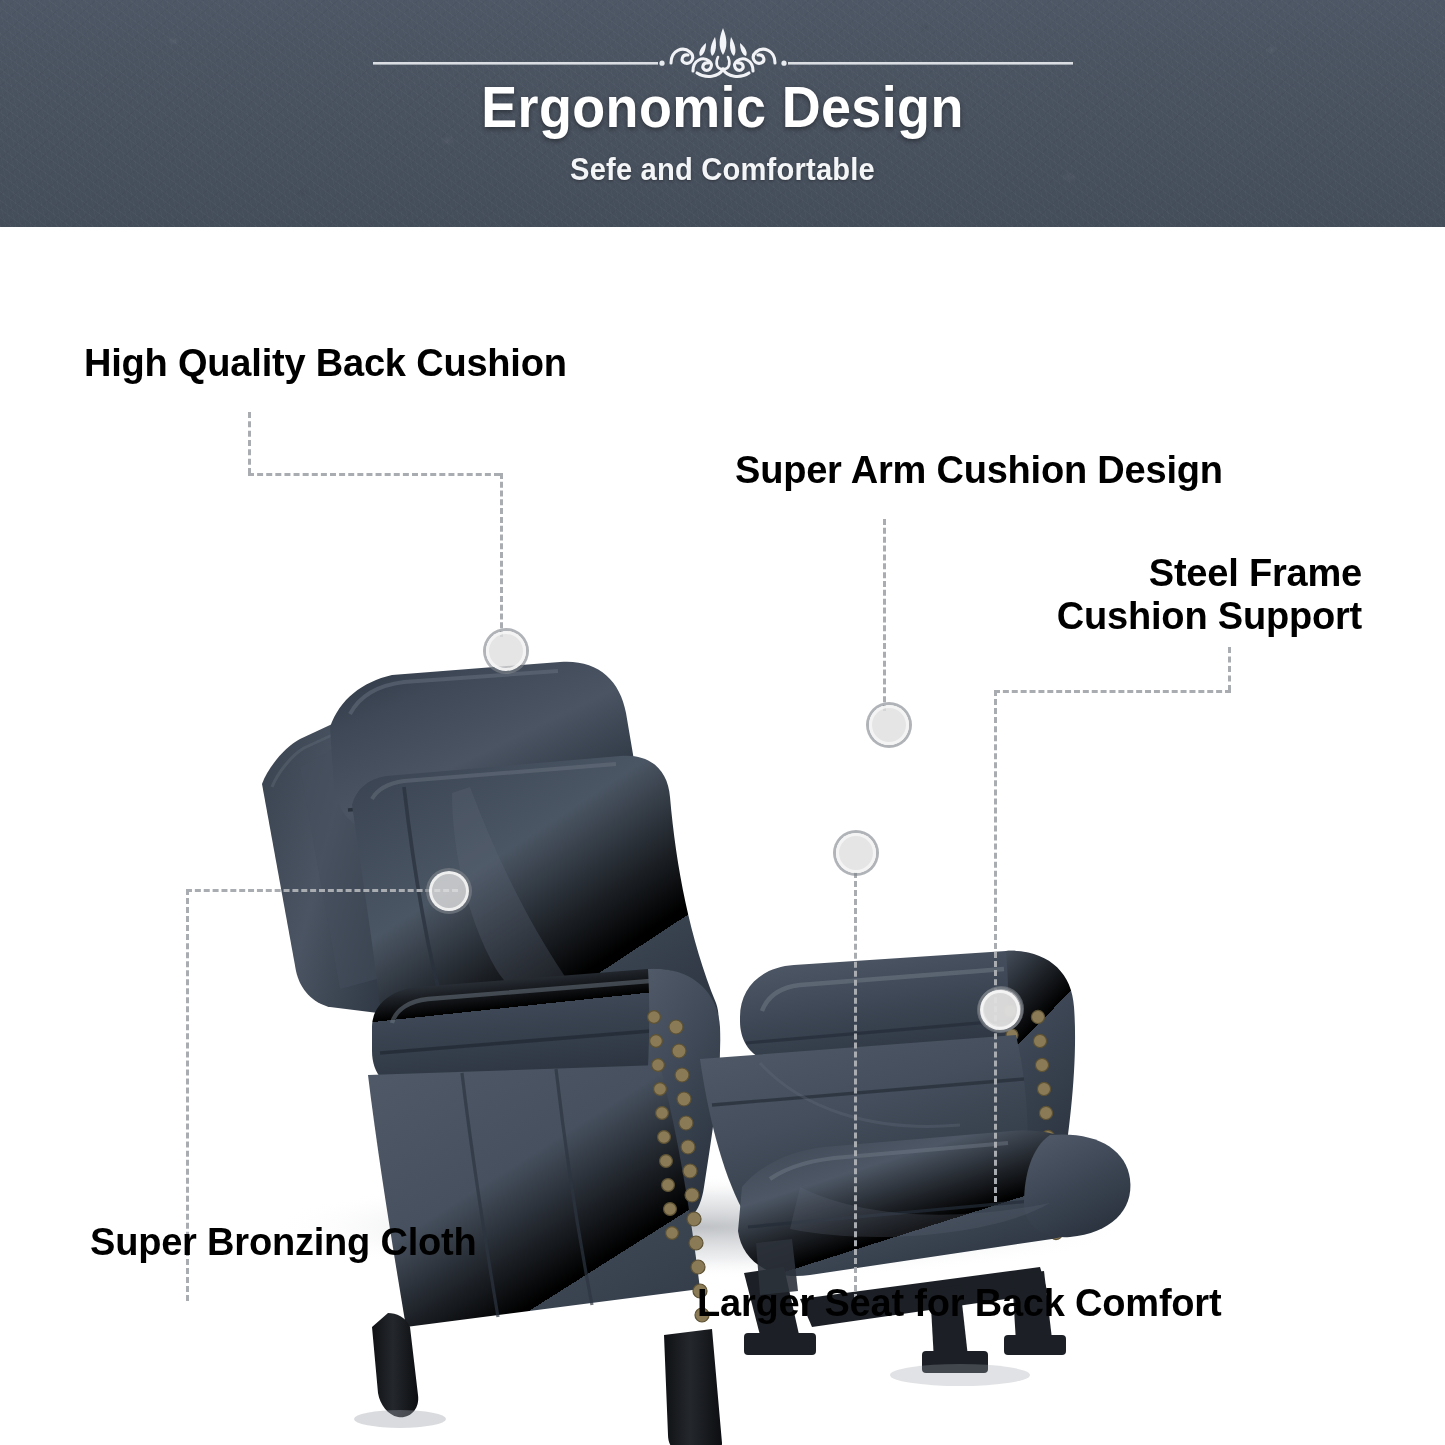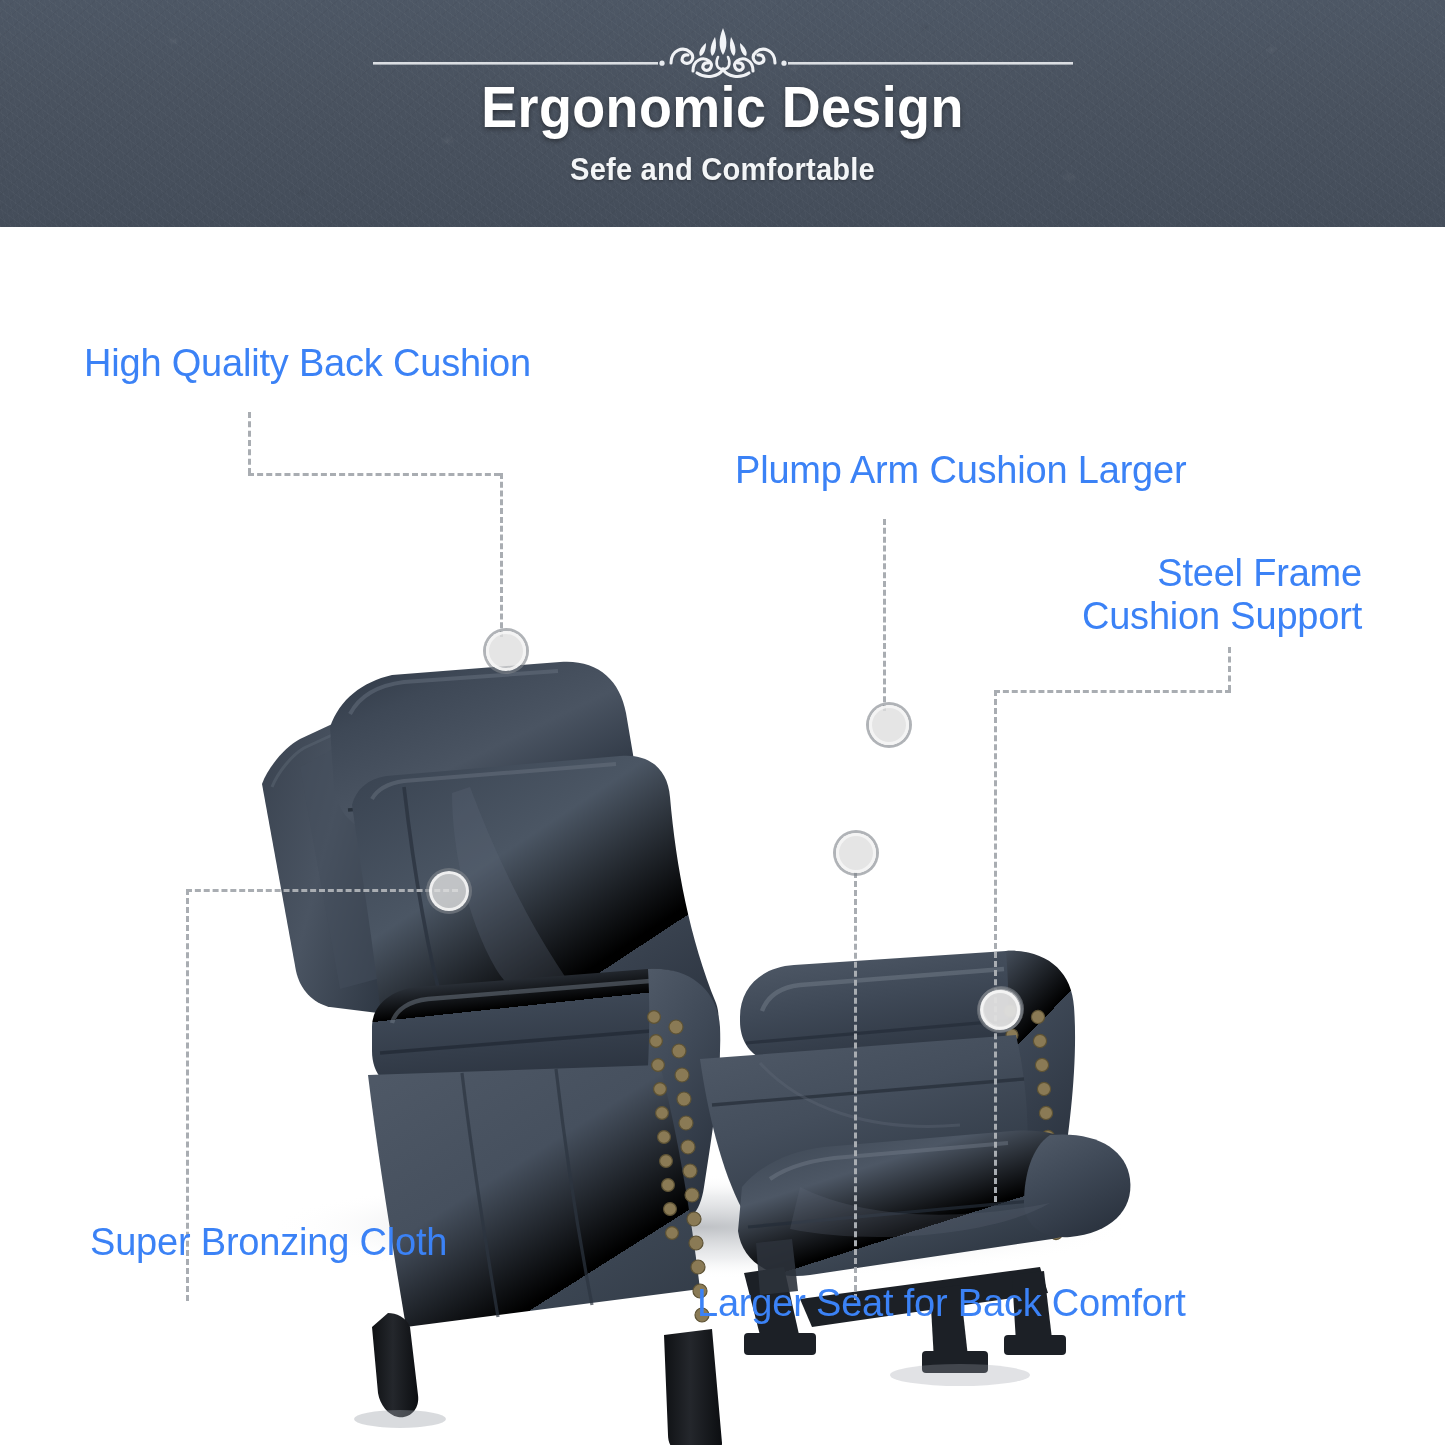--- a/index.html
+++ b/index.html
@@ -67,23 +67,23 @@
 
   
   #content-area{
     position:absolute; left:0; top:227px; width:1445px; height:1218px;
     background:#ffffff;
   }
 
   
   .callout-label{
     position:absolute;
-    color:#3b82f6;
+    color:#000000;
     font-size:38px;
-    font-weight:normal;
+    font-weight:bold;
     line-height:1.13;
     white-space:nowrap;
     letter-spacing:-.2px;
   }
   .callout-label.two-line{ white-space:normal; text-align:right; }
   .callout-label .ln{ display:block; }
 
   
   .leader{ position:absolute; }
   .leader.h{
@@ -408,21 +408,21 @@
       <ellipse cx="960" cy="1148" rx="70" ry="11" fill="#9aa0a8" opacity=".30"></ellipse>
     </svg>
   </div>
 
   <div class="callout-label" style="left:84px; top:115px;">High Quality Back Cushion</div>
   <div class="leader v" style="left:248px; top:185px; height:62px;"></div>
   <div class="leader h" style="left:248px; top:246px; width:252px;"></div>
   <div class="leader v" style="left:500px; top:246px; height:164px;"></div>
   <div class="marker" style="left:486px; top:404px; width:40px; height:40px;"></div>
 
-  <div class="callout-label" style="left:735px; top:222px;">Plump Arm Cushion Larger</div>
+  <div class="callout-label" style="left:735px; top:222px;">Super Arm Cushion Design</div>
   <div class="leader v" style="left:883px; top:292px; height:192px;"></div>
   <div class="marker" style="left:869px; top:478px; width:40px; height:40px;"></div>
 
   <div class="callout-label two-line" style="left:1050px; top:325px; width:312px;">
     <span class="ln">Steel Frame</span>
     <span class="ln">Cushion Support</span>
   </div>
   <div class="leader v" style="left:1228px; top:420px; height:44px;"></div>
   <div class="leader h" style="left:994px; top:463px; width:237px;"></div>
   <div class="leader v" style="left:994px; top:463px; height:512px;"></div>

